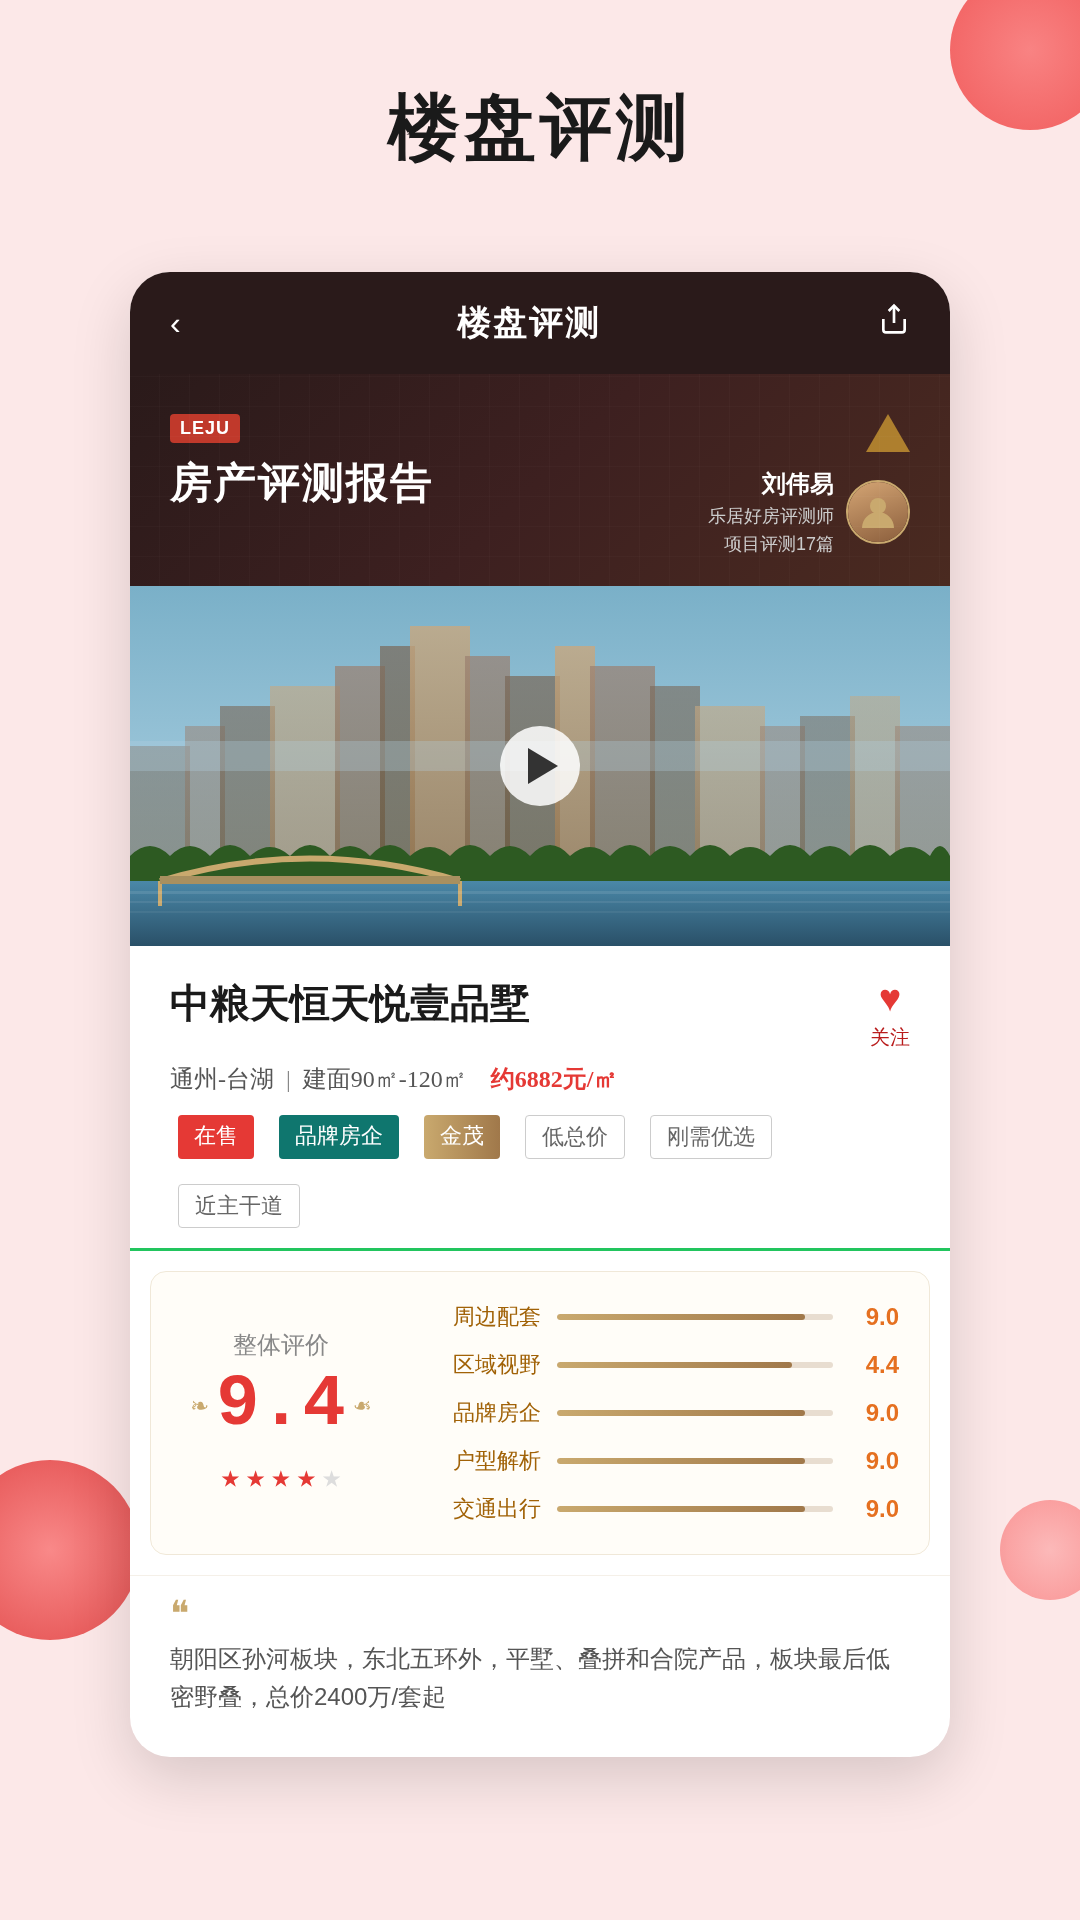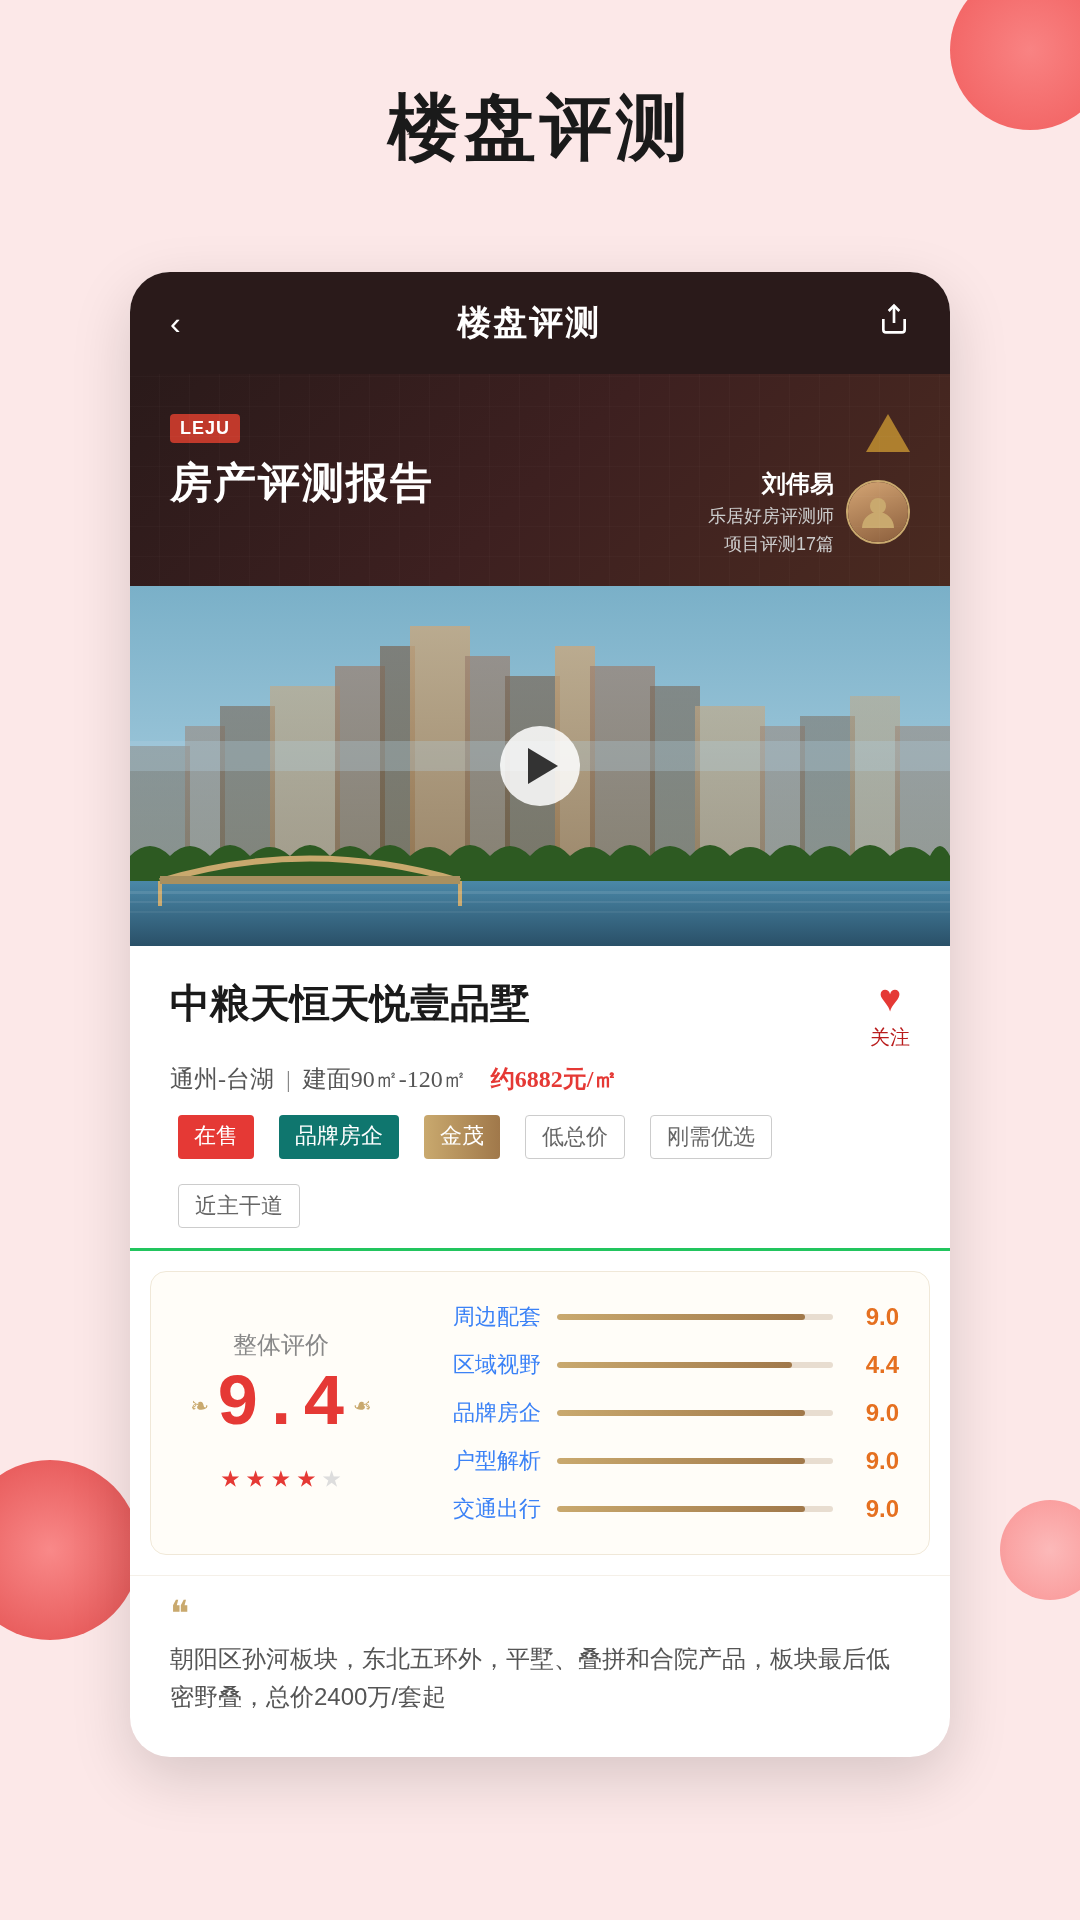--- a/index.html
+++ b/index.html
@@ -379,21 +379,21 @@
       gap: 18px;
       justify-content: center;
     }
     .rating-row {
       display: flex;
       align-items: center;
       gap: 16px;
     }
     .rating-label {
       font-size: 22px;
-      color: #3b82f6;
+      color: #a16207;
       width: 120px;
       text-align: right;
     }
     .rating-bar-bg {
       flex: 1;
       height: 6px;
       background: #e8ddd0;
       border-radius: 3px;
       overflow: hidden;
     }

